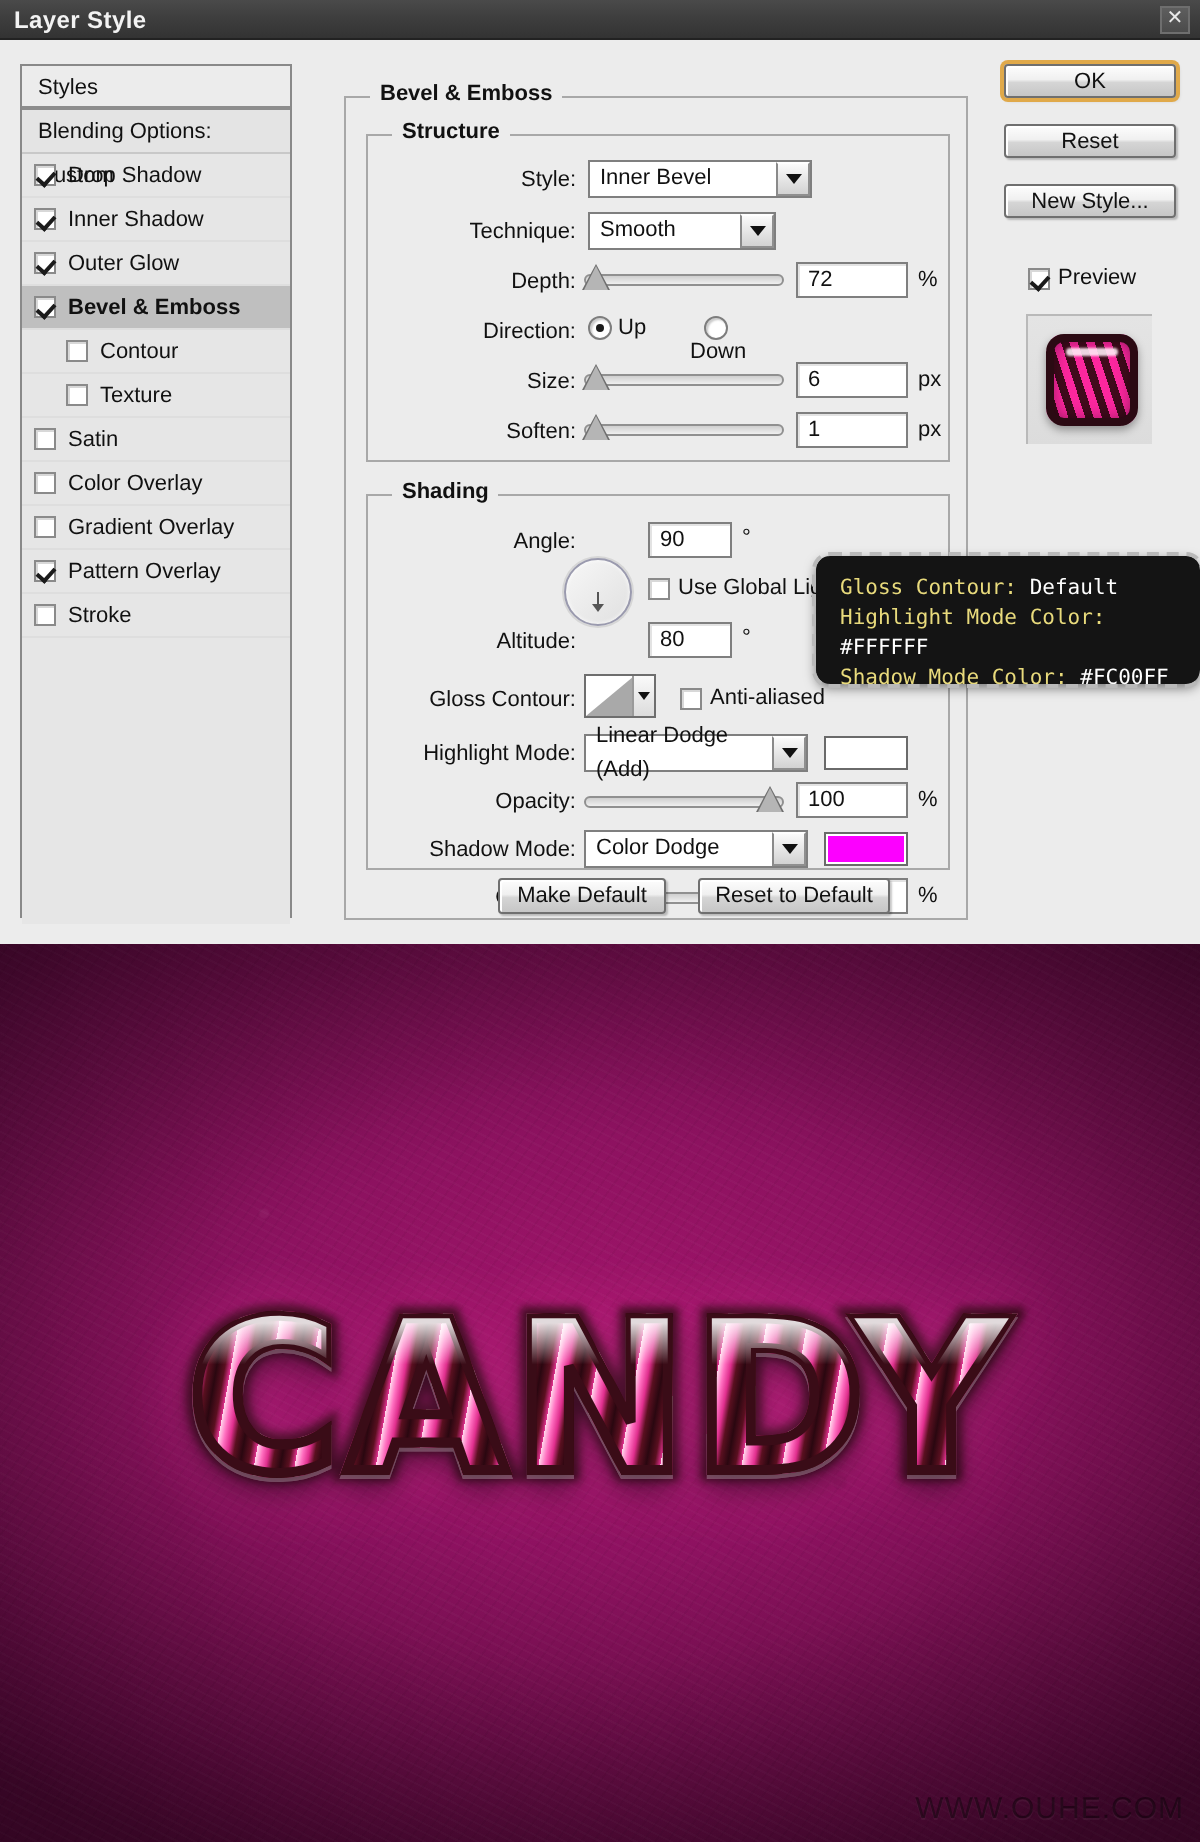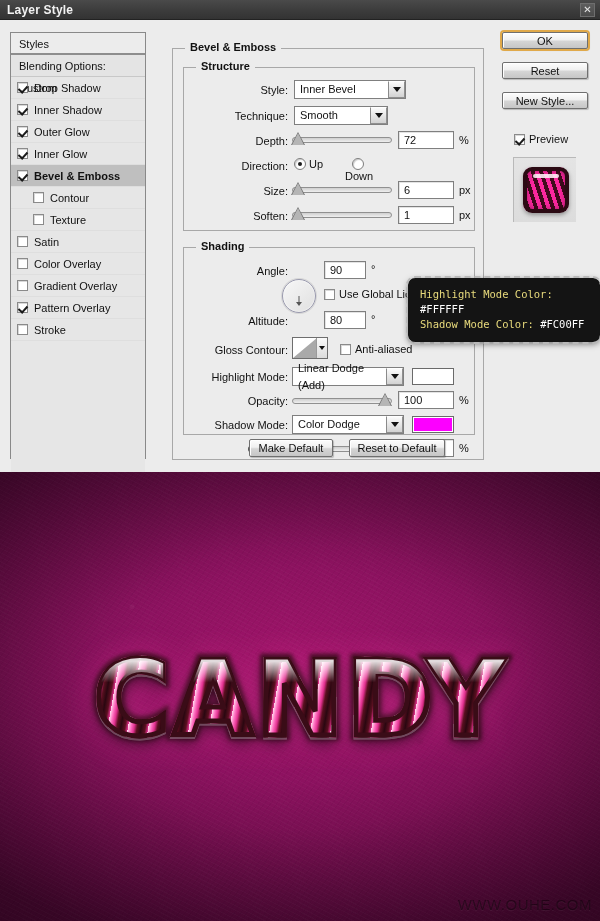--- a/index.html
+++ b/index.html
@@ -358,24 +358,20 @@
             <span class="lbl">Drop Shadow</span>
           </div>
           <div class="style-row">
             <span class="cbx on"></span>
             <span class="lbl">Inner Shadow</span>
           </div>
           <div class="style-row">
             <span class="cbx on"></span>
             <span class="lbl">Outer Glow</span>
           </div>
-          <div class="style-row">
-            <span class="cbx on"></span>
-            <span class="lbl">Inner Glow</span>
-          </div>
           <div class="style-row sel">
             <span class="cbx on"></span>
             <span class="lbl">Bevel &amp; Emboss</span>
           </div>
           <div class="style-row indent">
             <span class="cbx"></span>
             <span class="lbl">Contour</span>
           </div>
           <div class="style-row indent">
             <span class="cbx"></span>
@@ -546,20 +542,21 @@
     <div class="preview-cb">
       <span class="cbx on"></span>
       <span class="cblbl">Preview</span>
     </div>
 
     <div class="thumb-wrap">
       <div class="thumb"></div>
     </div>
 
     <div class="tooltip">
+      <div><span class="tl">Gloss Contour:</span> <span class="tv">Default</span></div>
       <div><span class="tl">Highlight Mode Color:</span> <span class="tv">#FFFFFF</span></div>
       <div><span class="tl">Shadow Mode Color:</span> <span class="tv">#FC00FF</span></div>
     </div>
 
   </div>
 
   <div class="art">
     <div class="candy-shadow">CANDY</div>
     <div class="candy">CANDY</div>
     <div class="candy-gloss">CANDY</div>

